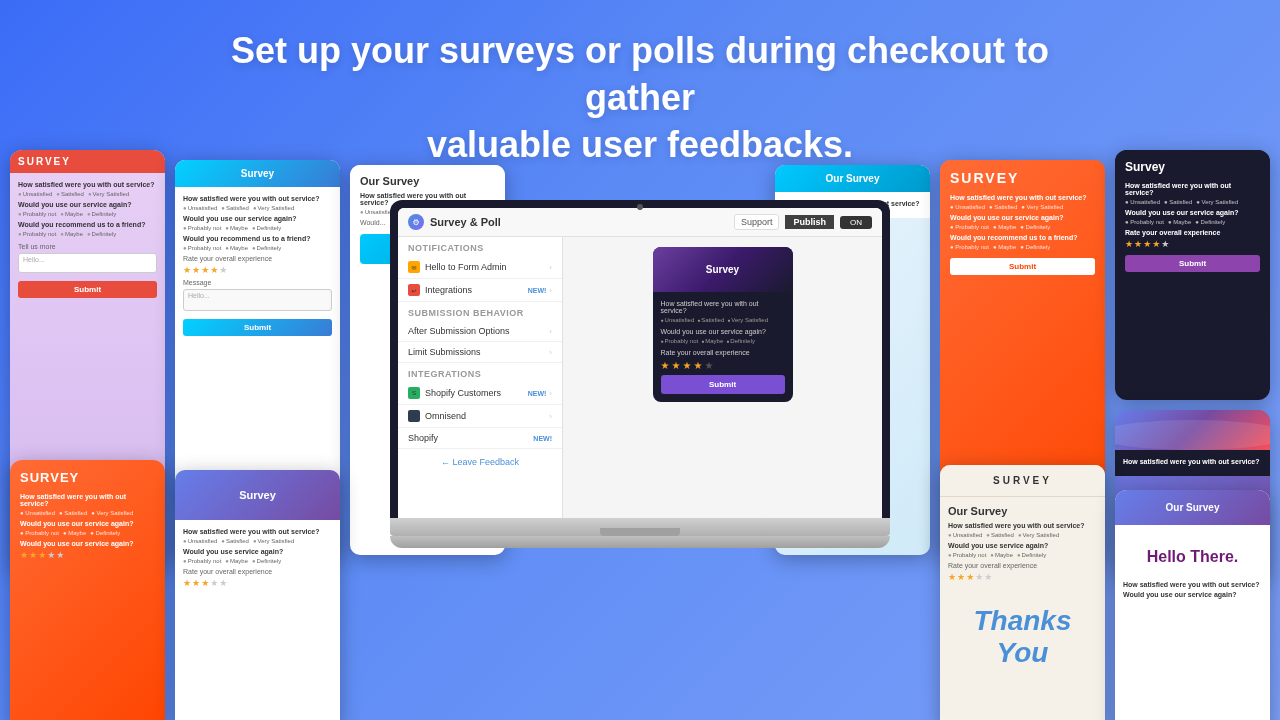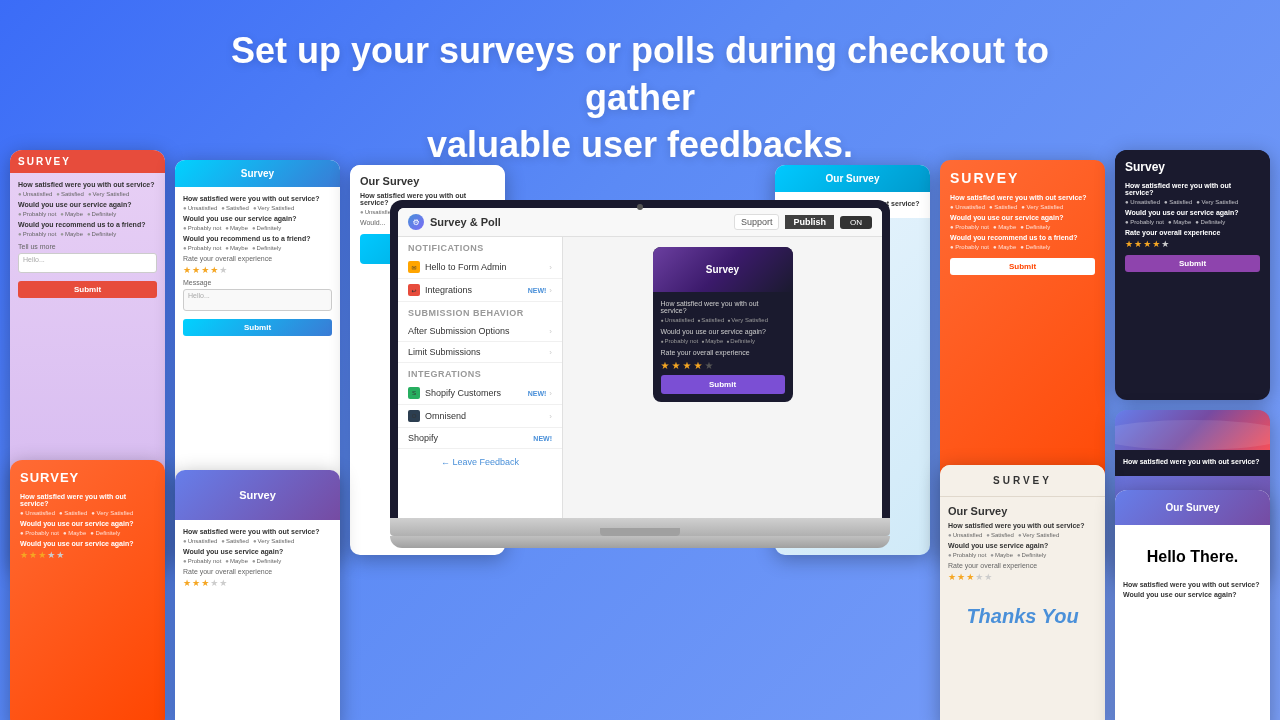--- a/index.html
+++ b/index.html
@@ -501,31 +501,31 @@
     }
     .bg-red { background: #e74c3c; }
     .bg-purple { background: #8e44ad; }
     .card-survey-title {
       font-size: 11px;
       font-weight: 700;
       color: #333;
       margin-bottom: 5px;
     }
     .thanks-you {
-      font-size: 20px;
+      font-size: 28px;
       font-weight: 900;
       color: #4a90d9;
       text-align: center;
       padding: 20px 10px;
       font-style: italic;
     }
     .hello-there {
       font-size: 16px;
       font-weight: 700;
-      color: #000000;
+      color: #701a75;
       text-align: center;
       padding: 15px 10px;
     }
     .survey-header-beige {
       background: #f5f0e8;
       padding: 10px;
       text-align: center;
       letter-spacing: 3px;
       font-weight: 700;
       font-size: 10px;

